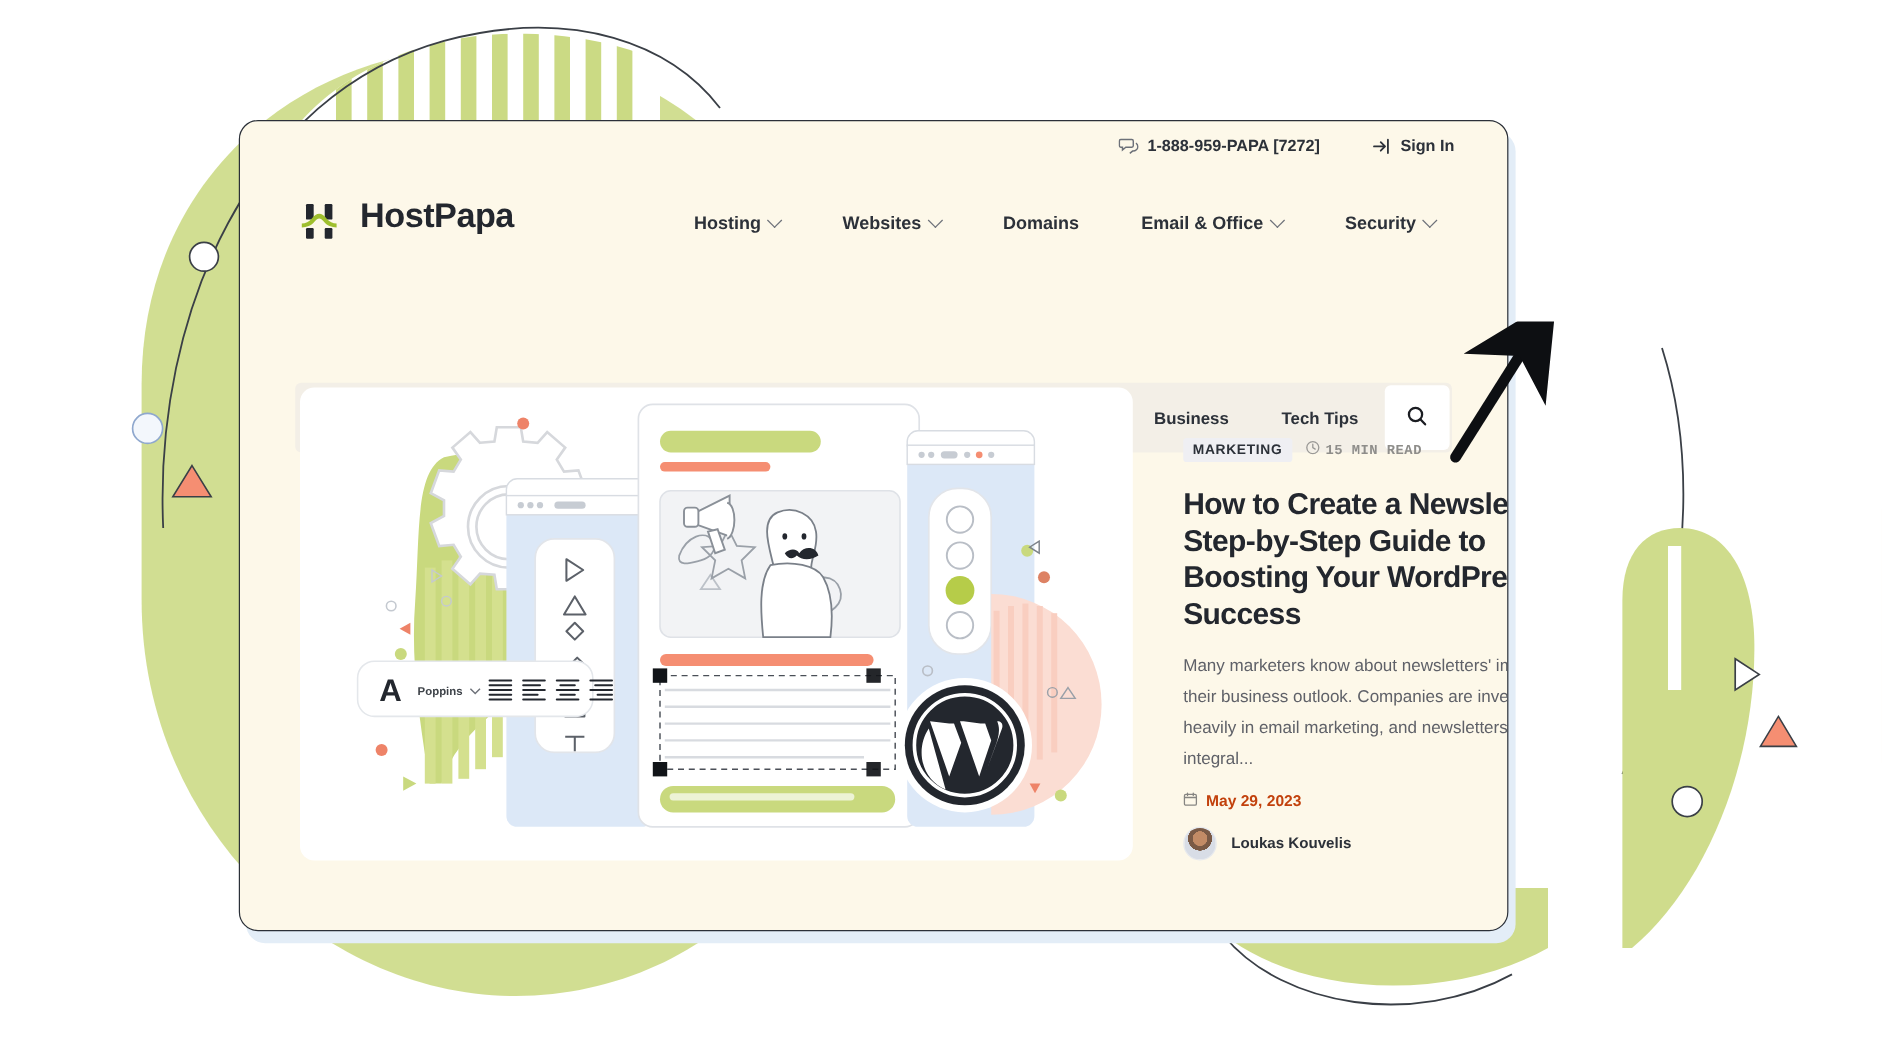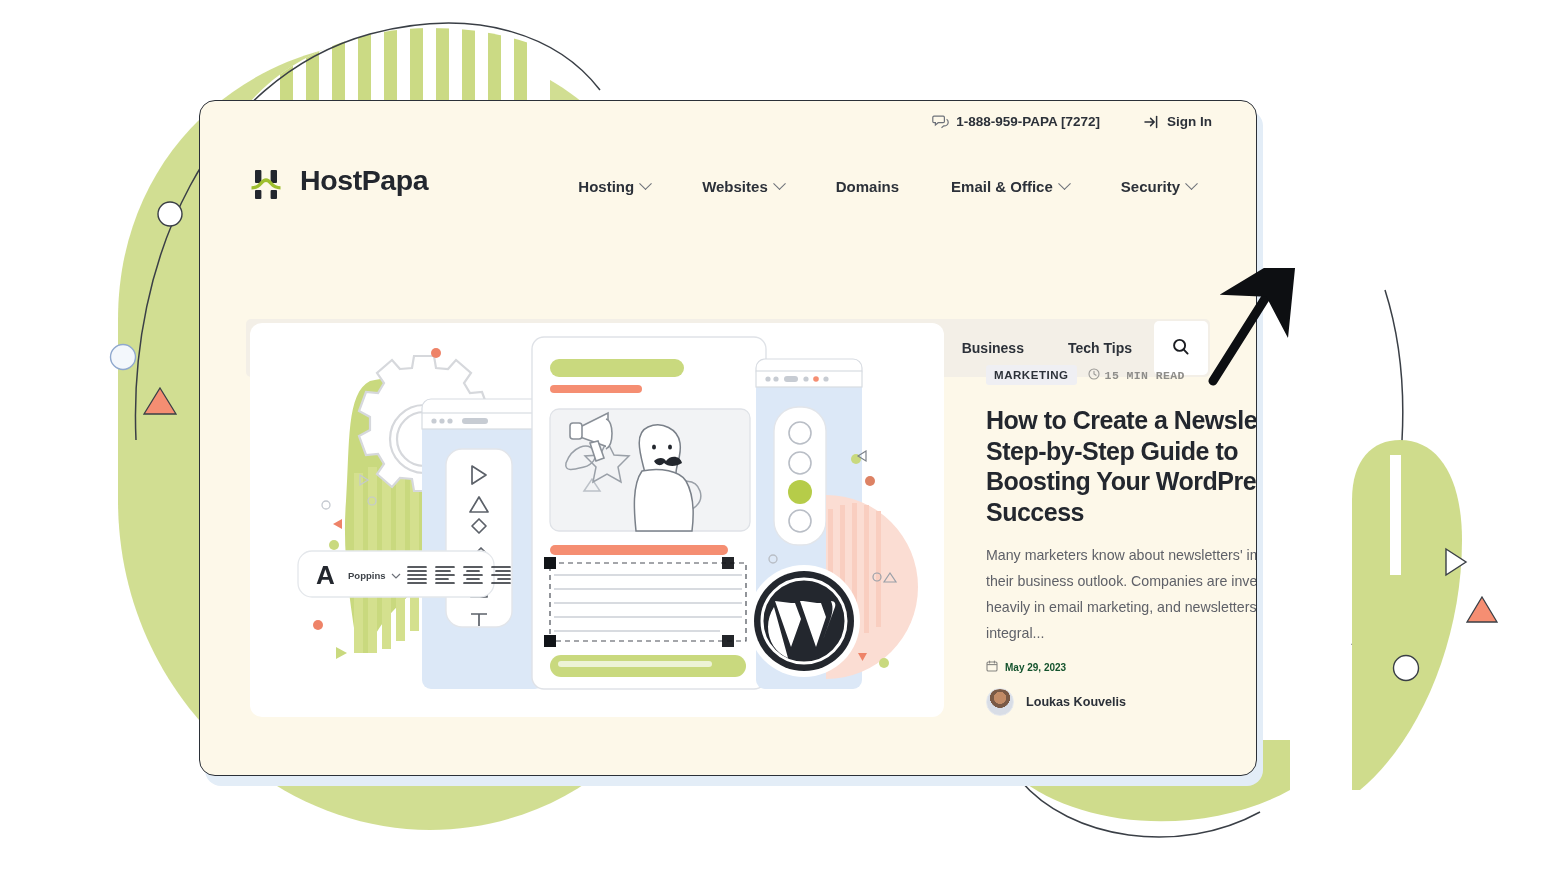--- a/index.html
+++ b/index.html
@@ -93,21 +93,21 @@
   }
   .title {
     font-size: 25px; line-height: 1.22; font-weight: bold;
     color: #23272e; letter-spacing: -0.5px; margin-bottom: 16px; cursor: pointer;
   }
   .excerpt {
     font-size: 14.2px; line-height: 1.82; color: #5f6168; margin-bottom: 14px;
   }
   .date-row {
     display: flex; align-items: center; gap: 7px;
-    font-size: 10px; font-weight: bold; color: #14532d; margin-bottom: 14px;
+    font-size: 13px; font-weight: bold; color: #c2410c; margin-bottom: 14px;
   }
   .author-row { display: flex; align-items: center; gap: 12px; cursor: pointer; }
   .avatar {
     width: 28px; height: 28px; border-radius: 50%;
     background: radial-gradient(circle at 50% 34%, #c28b66 0 28%, #7a5a46 29% 46%, #d8dde6 47% 100%);
     border: 1.5px solid #e6e9ee; flex: 0 0 auto; overflow:hidden; position:relative;
   }
   .author-name { font-size: 12.6px; font-weight: bold; color: #2c3139; }
 
   

